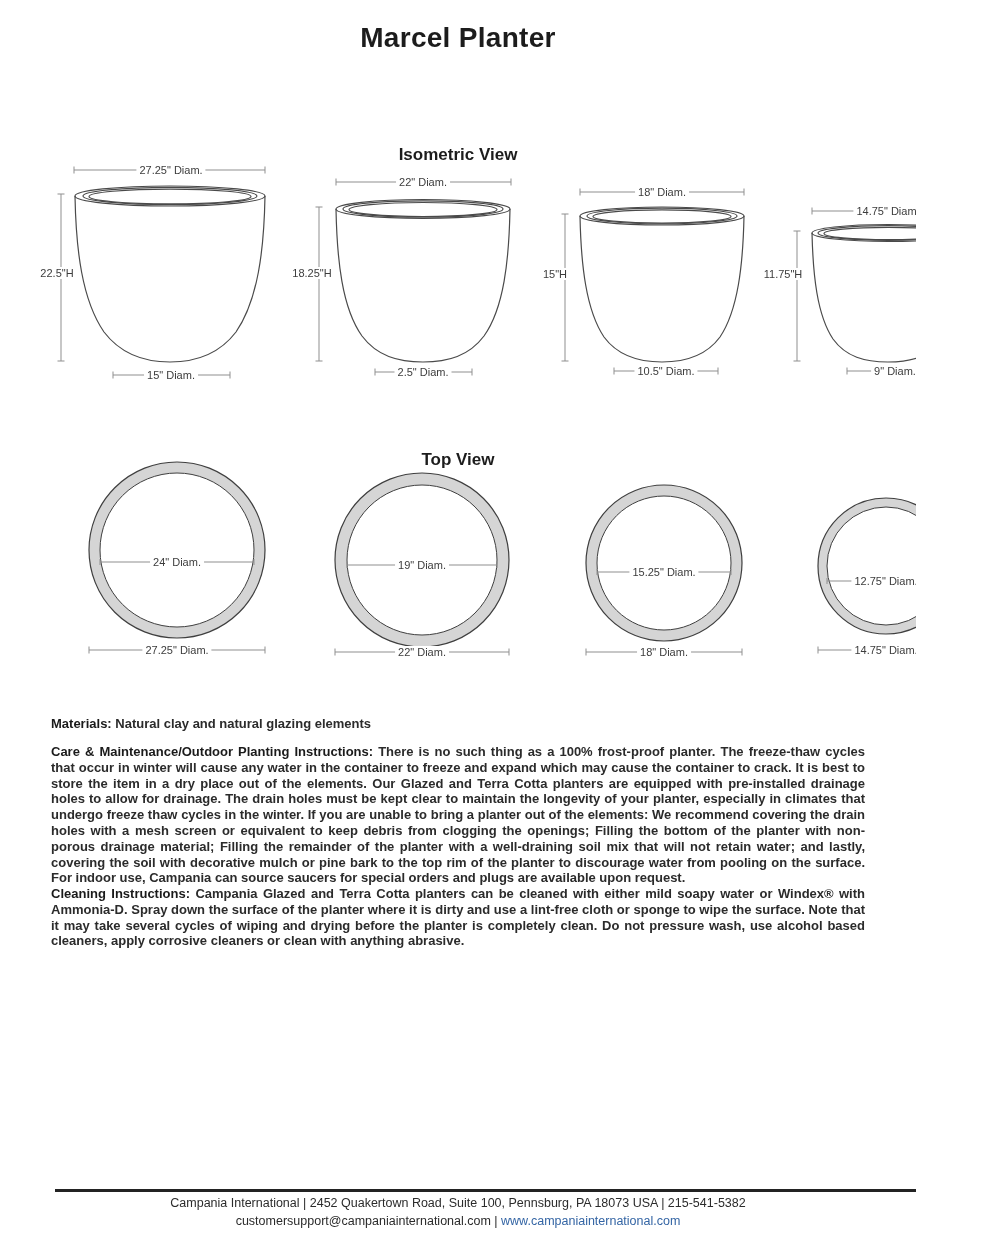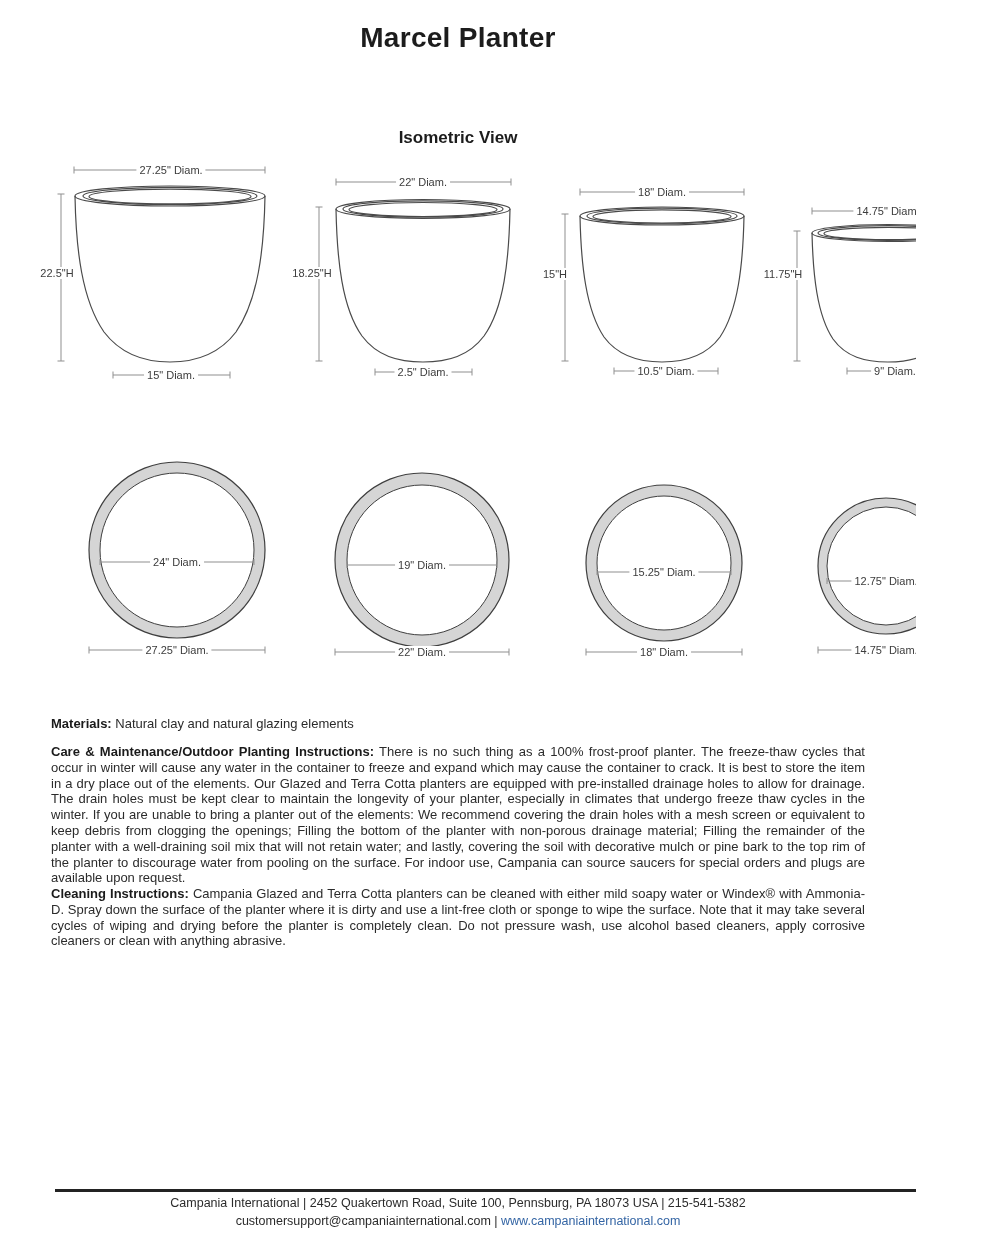--- a/index.html
+++ b/index.html
@@ -2,27 +2,27 @@
 <html><head>
 <meta charset="utf-8">
 <style>
   * { margin:0; padding:0; box-sizing:border-box; }
   html,body { background:#ffffff; }
   body { width:1000px; height:1250px; font-family:"Liberation Sans",sans-serif; color:#2b2b2b; }
   .page { position:relative; width:916px; height:1250px; background:#fff; overflow:hidden; }
   .title { position:absolute; top:22px; left:0; width:100%; text-align:center;
            font-size:28px; font-weight:bold; color:#1c1c1c; letter-spacing:.3px; }
   .section-heading { position:absolute; left:0; width:100%; text-align:center;
-           font-size:17px; font-weight:bold; color:#1c1c1c; }
+           font-size:17px; font-weight:bold; color:#1c1c1c;margin-top:17px; }
   .fig { position:absolute; }
   .fig svg { position:absolute; top:0; left:0; overflow:visible; display:block; }
   .dim-label { position:absolute; transform:translate(-50%,-50%); background:#fff;
            padding:0 3px; font-size:11px; color:#3c3c3c; white-space:nowrap; line-height:12px; }
   .para { position:absolute; left:51px; right:51px; font-size:13px; line-height:15.8px;
-           text-align:justify; color:#2b2b2b; }
+           text-align:justify; color:#2b2b2b;font-weight:bold; }
   .para b { color:#1a1a1a; }
   .footer-rule { position:absolute; top:1189px; left:55px; width:890px; height:3px; background:#232323; }
   .footer-line { position:absolute; left:0; width:100%; text-align:center; font-size:12.5px; color:#2b2b2b; }
   .footer-link { color:#3465a4; cursor:pointer; }
   .pot { stroke:#4a4a4a; stroke-width:1.2; fill:none; }
   .dim { stroke:#8f8f8f; stroke-width:1; fill:none; }
   .ring-outer { fill:#d5d5d5; stroke:#3f3f3f; stroke-width:1.2; }
   .ring-inner { fill:#ffffff; stroke:#3f3f3f; stroke-width:1; }
 </style>
 </head>
@@ -143,20 +143,21 @@
         <line x1="77" y1="211" x2="174" y2="211"></line>
           <line x1="77" y1="207.5" x2="77" y2="214.5"></line>
           <line x1="174" y1="207.5" x2="174" y2="214.5"></line>
       </g>
     </svg>
     <span class="dim-label" style="left:118px; top:51px;">14.75" Diam.</span>
     <span class="dim-label" style="left:13px; top:114px;">11.75"H</span>
     <span class="dim-label" style="left:125px; top:211px;">9" Diam.</span>
   </div>
 
+  <div class="section-heading" style="top:433px;">Top View</div>
 
   <div class="fig" style="left:70px; top:440px; width:220px; height:230px;">
     <svg width="220" height="230" viewBox="0 0 220 230">
       <circle class="ring-outer" cx="107" cy="110" r="88"></circle>
       <circle class="ring-inner" cx="107" cy="110" r="77"></circle>
       <g class="dim">
         <line x1="30" y1="122" x2="184" y2="122"></line>
           <line x1="30" y1="119" x2="30" y2="125"></line>
           <line x1="184" y1="119" x2="184" y2="125"></line>
       </g>

